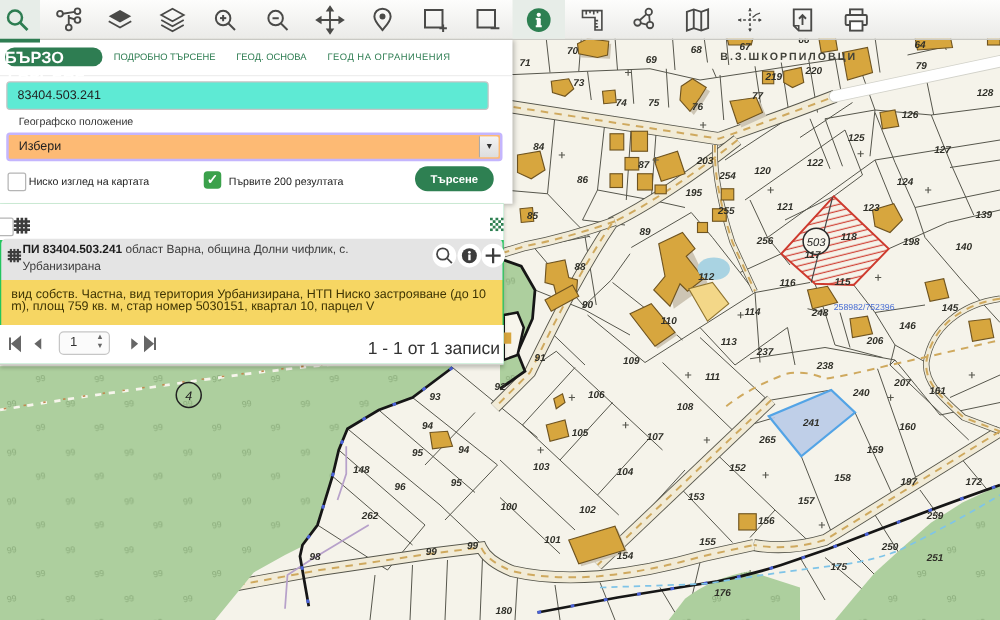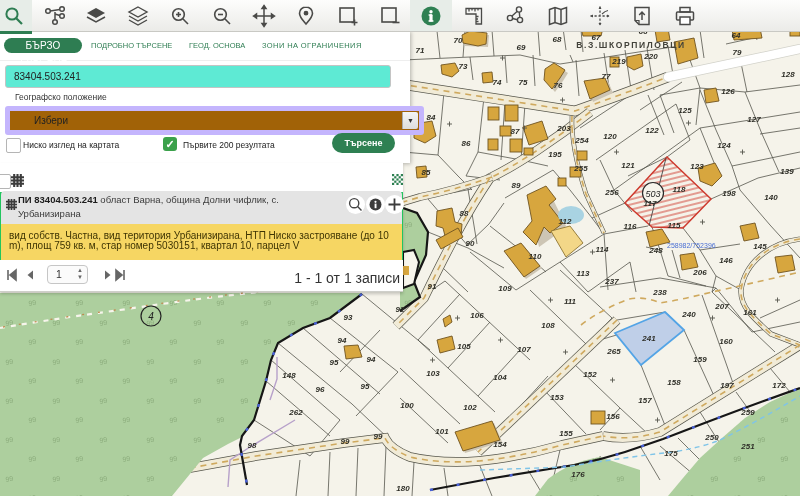--- a/index.html
+++ b/index.html
@@ -4,26 +4,26 @@
 html,body{margin:0;padding:0;width:800px;height:496px;overflow:hidden;font-family:"Liberation Sans",sans-serif;background:#f5f3ea}
 #stage{position:relative;width:800px;height:496px}
 #mapsvg{position:absolute;left:0;top:0}
 #toolbar{position:absolute;left:0;top:0;width:800px;height:31px;background:linear-gradient(#fdfdfc,#ebebe8);border-bottom:1px solid #c9c9c4;z-index:5}
 .tcell{position:absolute;top:0;height:31px;width:42px}
 .tcell svg{position:absolute;left:50%;top:50%;transform:translate(-50%,-50%)}
 .active1{left:-7px;width:39px;background:#e7ede8;border-bottom:3px solid #2e7d52}
 .active2{left:410px;width:42px;background:#e7ede8}
 #panel{position:absolute;left:0;top:31px;width:410px;height:132px;background:#fff;z-index:4;box-shadow:1px 1px 4px rgba(0,0,0,.28)}
 #results{position:absolute;left:0;top:163px;width:403px;height:128px;background:#22c55e;z-index:4;border-bottom:1px solid #cfcfca;box-shadow:0 2px 3px rgba(0,0,0,.2)}
-.tabpill{position:absolute;left:4px;top:7px;width:78px;height:15px;background:#2e7d52;border-radius:8px;color:#fff;font-size:10px;font-weight:normal;text-align:center;line-height:15px;letter-spacing:.1px}
+.tabpill{position:absolute;left:4px;top:7px;width:78px;height:15px;background:#2e7d52;border-radius:8px;color:#fff;font-size:13px;font-weight:bold;text-align:left;line-height:15px;letter-spacing:.1px}
 .tab{position:absolute;top:7px;height:15px;color:#2e7d52;font-size:7.5px;font-weight:normal;line-height:15px}
 #tabrow{position:absolute;left:0;top:0;width:410px;height:29px;border-bottom:1px solid #eee}
 #sinput{position:absolute;left:5px;top:34px;width:376px;height:21px;border:1px solid #c4c4c4;border-radius:3px;font-size:10px;color:#222;line-height:21px;padding-left:8px;background:#5eead4}
 #glabel{position:absolute;left:15px;top:61px;font-size:8.5px;color:#333}
-#gsel{position:absolute;left:5px;top:75px;width:385px;height:19px;border:5px solid #c4b5fd;border-radius:3px;background:#a16207;font-size:10px;color:#222;line-height:19px;padding-left:24px}
+#gsel{position:absolute;left:5px;top:75px;width:385px;height:19px;border:2px solid #c4b5fd;border-radius:3px;background:#fdba74;font-size:10px;color:#222;line-height:19px;padding-left:8px}
 #gselbtn{position:absolute;right:1px;top:1px;width:15px;height:17px;background:linear-gradient(#f4f4f4,#ddd);border-left:1px solid #aaa;border-radius:0 2px 2px 0;text-align:center;font-size:7px;color:#333;line-height:17px}
 .cb{position:absolute;width:13px;height:13px;border:1px solid #b5b5b5;border-radius:2px;background:#fff}
 .cbg{position:absolute;width:14px;height:14px;border-radius:3px;background:#3ba14b;color:#fff;font-size:11px;font-weight:bold;text-align:center;line-height:14px}
 .cblab{position:absolute;font-size:8.5px;color:#222}
 #searchbtn{position:absolute;left:332px;top:102px;width:63px;height:20px;background:#2e8052;border-radius:10px;color:#fff;font-size:9px;font-weight:bold;text-align:center;line-height:20px}
 #rhead{position:absolute;left:0;top:0;width:403px;height:29px;background:#fff}
 #ritem{position:absolute;left:1px;top:28px;width:401px;height:33px;background:#e4e4e4;border-radius:4px 4px 0 0;font-size:9.5px;color:#3c3c3c}
 #ryellow{position:absolute;left:1px;top:61px;width:401px;height:36px;background:#f6d663;color:#3e3403;font-size:10px}
 #rpag{position:absolute;left:0;top:97px;width:403px;height:31px;background:#fff;color:#555}
 .circbtn{position:absolute;width:19px;height:19px;border-radius:50%;background:#fff}
@@ -534,21 +534,21 @@
           <rect x="3.5" y="8" width="17" height="8" rx="1"></rect>
           <rect x="7" y="13" width="10" height="7.5" fill="#fff"></rect>
         </svg>
       </div>
 </div>
 <div id="panel">
 <div id="tabrow">
 <div class="tabpill">БЪРЗО ТЪРСЕНЕ</div>
 <div class="tab" style="left:91px">ПОДРОБНО ТЪРСЕНЕ</div>
 <div class="tab" style="left:189px">ГЕОД. ОСНОВА</div>
-<div class="tab" style="left:262px;letter-spacing:.4px">ЗОНИ НА ОГРАНИЧЕНИЯ</div>
+<div class="tab" style="left:262px;letter-spacing:.4px">ГЕОД НА ОГРАНИЧЕНИЯ</div>
 </div>
 <div id="sinput">83404.503.241</div>
 <div id="glabel">Географско положение</div>
 <div id="gsel">Избери<div id="gselbtn">▼</div></div>
 <div class="cb" style="left:6px;top:107px"></div>
 <div class="cblab" style="left:23px;top:109px">Ниско изглед на картата</div>
 <div class="cbg" style="left:163px;top:106px">✓</div>
 <div class="cblab" style="left:183px;top:109px">Първите 200 резултата</div>
 <div id="searchbtn">Търсене</div>
 </div>

